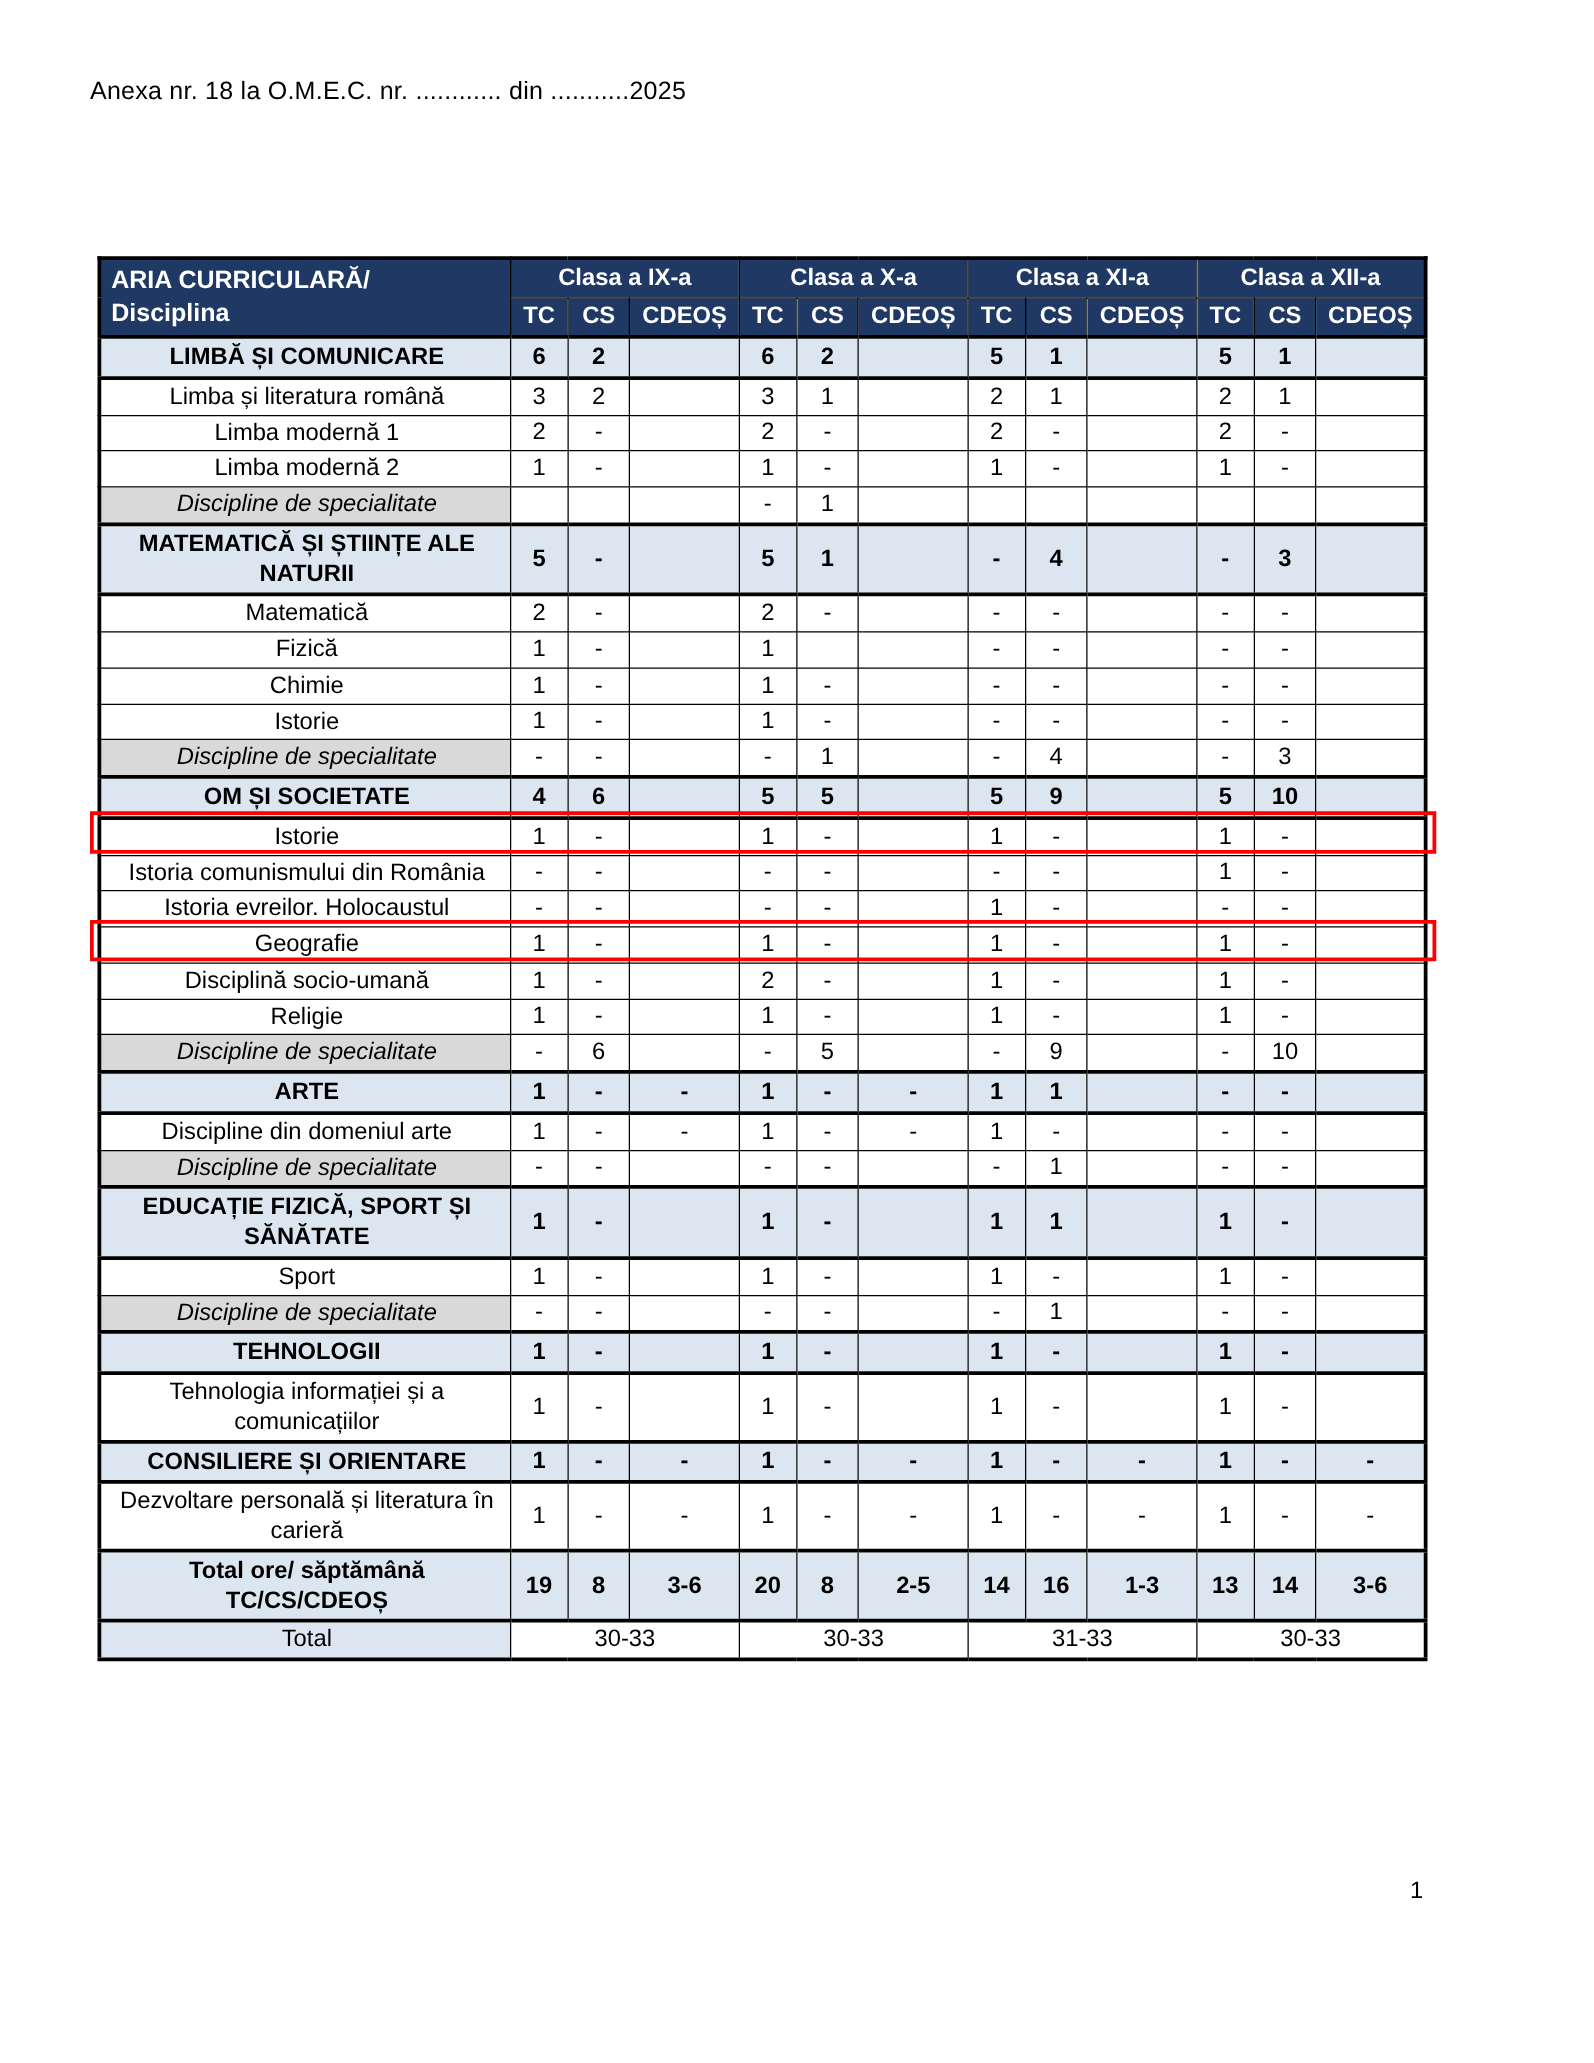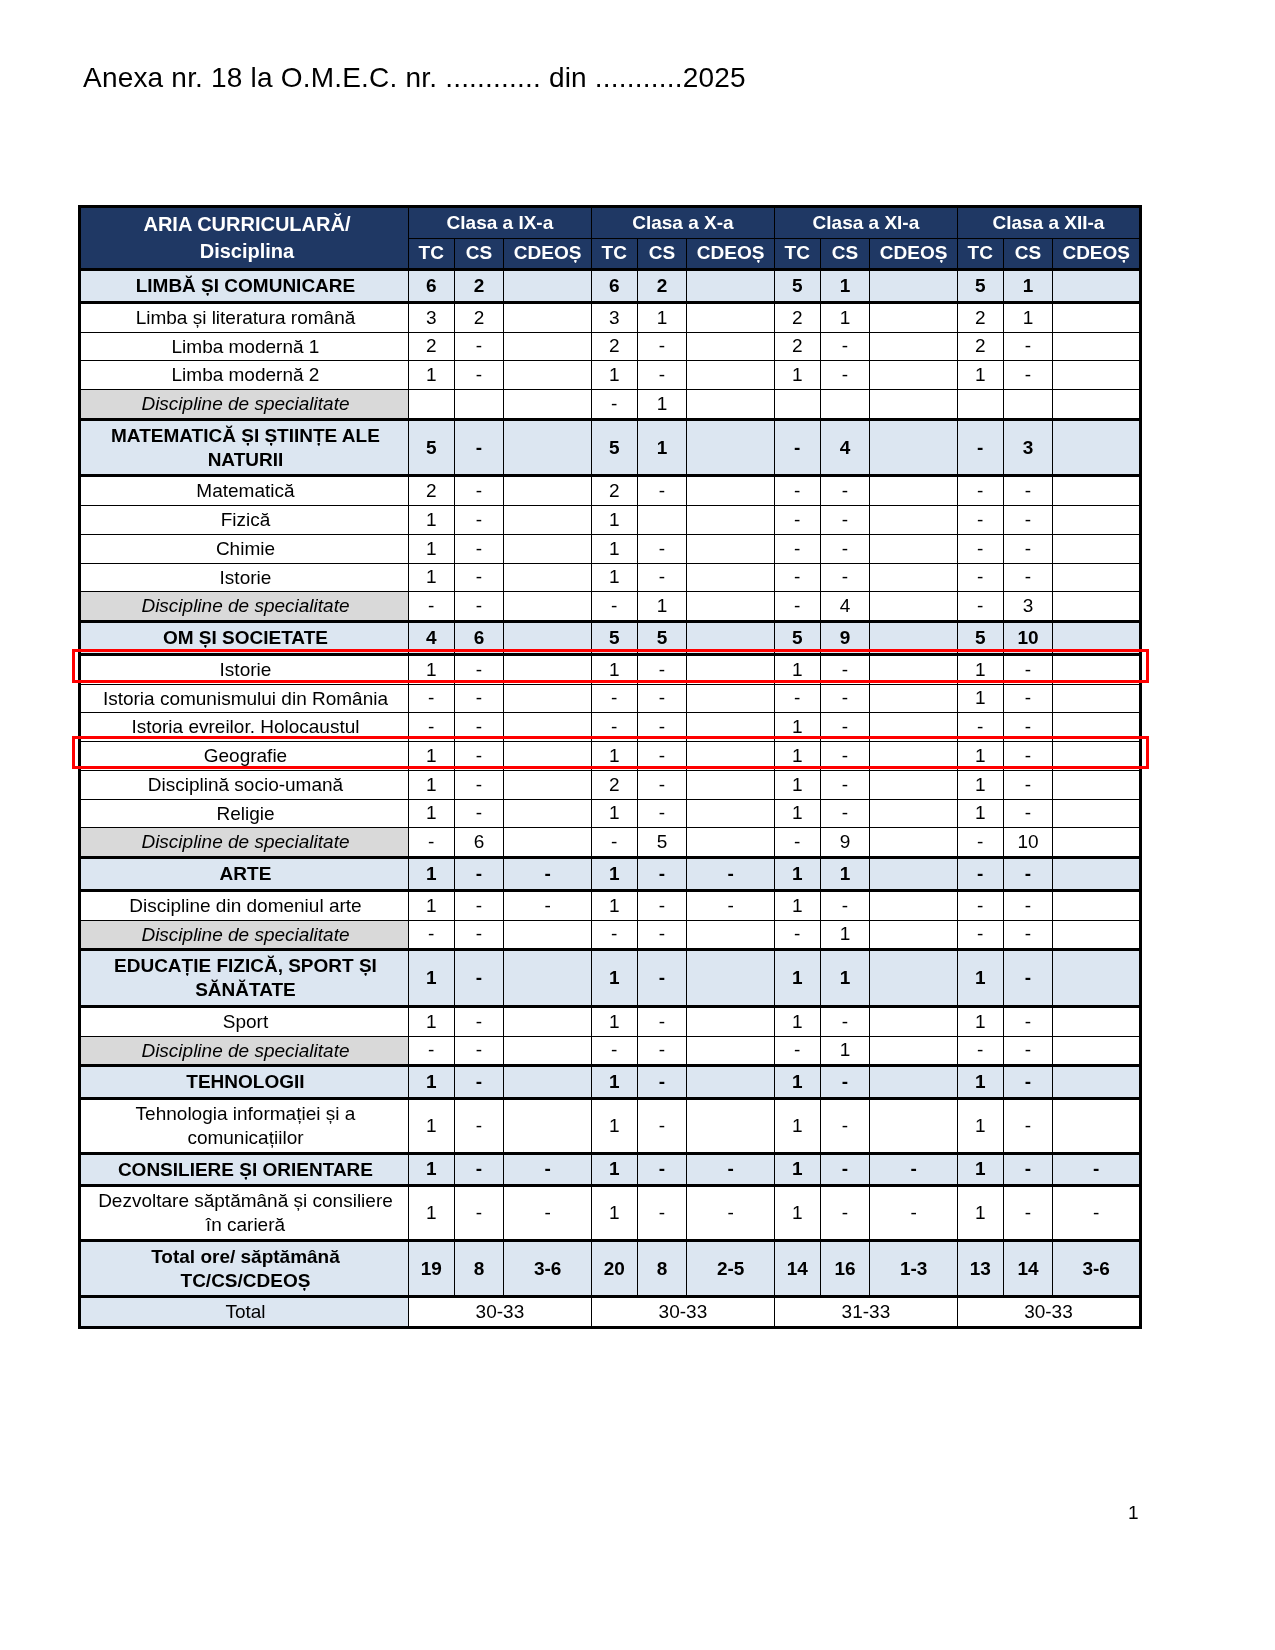--- a/index.html
+++ b/index.html
@@ -10,22 +10,22 @@
     height: 1650px;
     margin: 0 auto;
     background: #ffffff;
     font-family: "Liberation Sans", "DejaVu Sans", sans-serif;
     color: #000;
     overflow: hidden;
   }
   .annex {
     position: absolute;
     top: 62px;
-    left: 83px;
-    font-size: 28px;
+    left: 72px;
+    font-size: 20px;
     letter-spacing: 0.2px;
   }
   .title {
     position: absolute;
     top: 118px;
     left: 78px;
     width: 1064px;
     text-align: center;
     font-weight: bold;
     font-size: 20px;
@@ -55,21 +55,21 @@
     overflow: hidden;
   }
   thead th {
     background: var(--header-bg, #1F3864);
     color: var(--header-text, #fff);
     font-weight: bold;
     padding: 3px 3px;
     font-size: 19px;
   }
   th.corner {
-    text-align: center;
+    text-align: left;
     font-size: 20px;
     line-height: 1.35;
     padding-left: 8px;
   }
   td.label { text-align: center; padding-left: 8px; line-height: 1.25; }
   td.val { text-align: center; }
   tr.section td, tr.total td {
     background: var(--section-bg, #DCE6F1);
     font-weight: bold;
     border-top: 3px solid var(--border, #000);
@@ -569,21 +569,21 @@
             <td class="val">-</td>
             <td class="val">-</td>
             <td class="val">1</td>
             <td class="val">-</td>
             <td class="val">-</td>
             <td class="val">1</td>
             <td class="val">-</td>
             <td class="val">-</td>
           </tr>
           <tr class="subject">
-            <td class="label">Dezvoltare săptămână și consiliere în carieră</td>
+            <td class="label">Dezvoltare personală și literatura în carieră</td>
             <td class="val">1</td>
             <td class="val">-</td>
             <td class="val">-</td>
             <td class="val">1</td>
             <td class="val">-</td>
             <td class="val">-</td>
             <td class="val">1</td>
             <td class="val">-</td>
             <td class="val">-</td>
             <td class="val">1</td>

